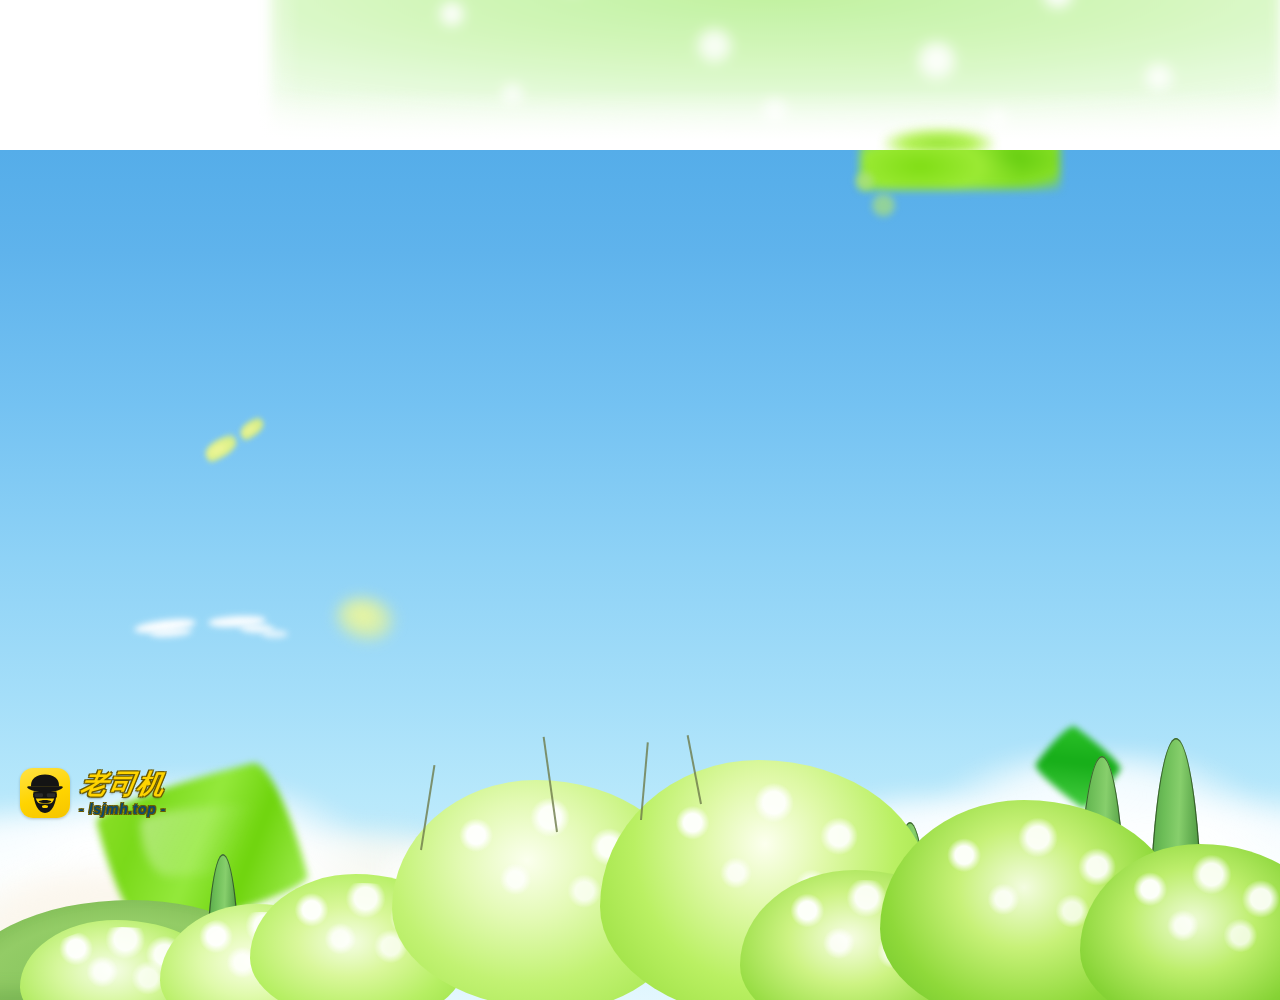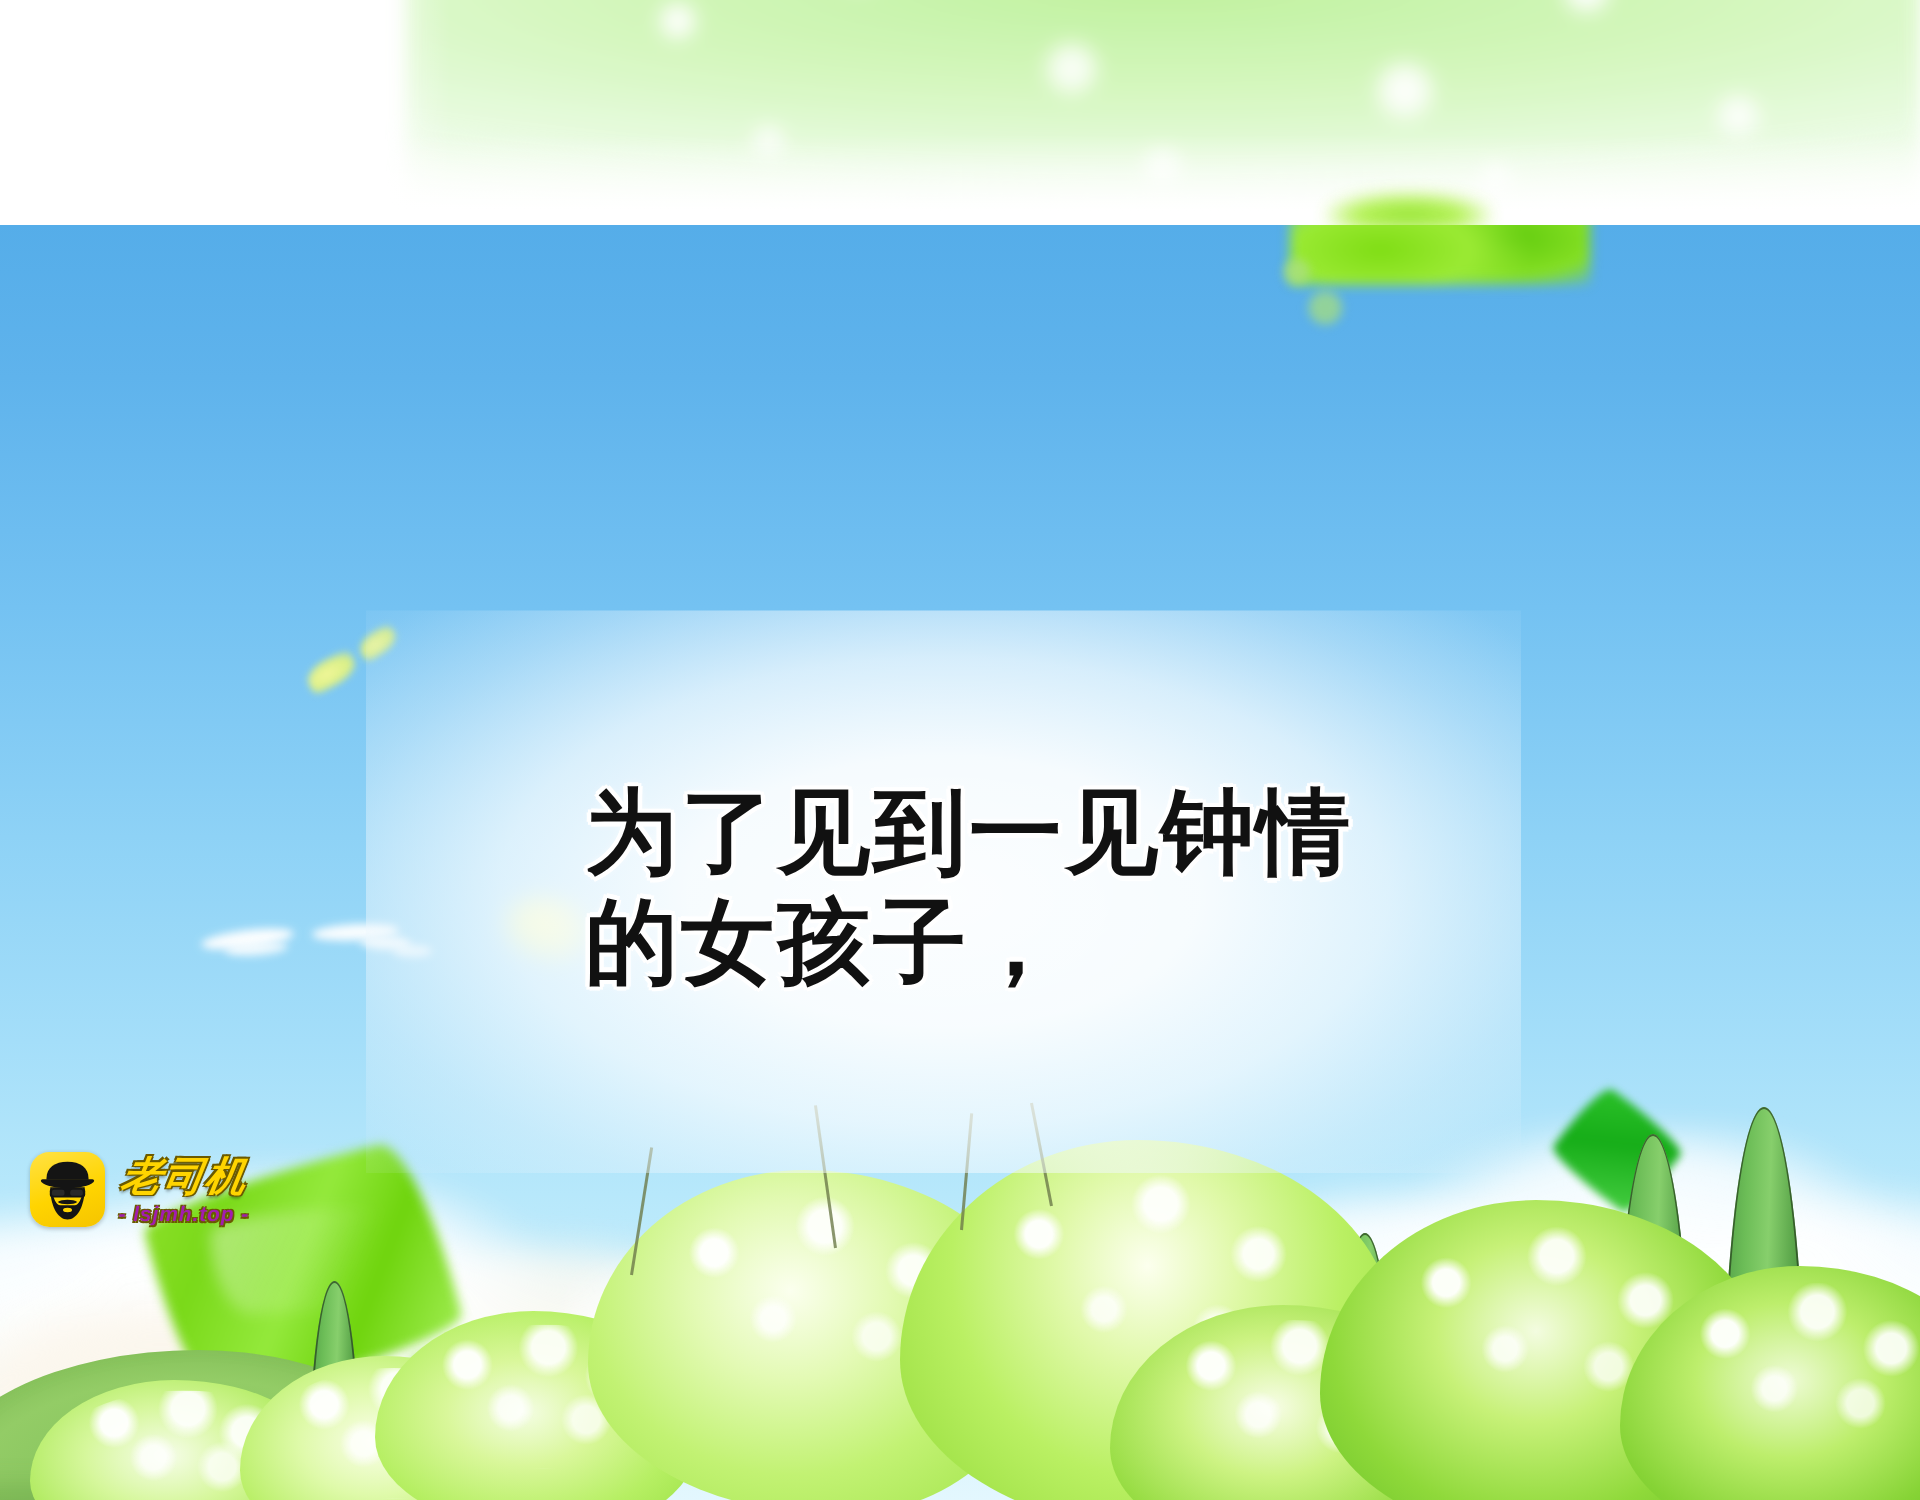--- a/index.html
+++ b/index.html
@@ -383,21 +383,21 @@
                  0 2px 2px rgba(0,0,0,0.35);
     transform: skewX(-9deg);
   }
   .wm-url {
     margin-top: 4px;
     font-family: "Liberation Sans", sans-serif;
     font-weight: 700;
     font-style: italic;
     font-size: 14px;
     letter-spacing: 0.6px;
-    color: #a21caf;
+    color: #0c4a6e;
     text-shadow: -1px -1px 0 #6b5a00, 1px -1px 0 #6b5a00,
                  -1px 1px 0 #6b5a00, 1px 1px 0 #6b5a00;
   }
 </style>
 </head>
 <body>
 
 <div id="stage">
 
   <div class="panel-top">
@@ -459,24 +459,20 @@
       <div class="canopy cp8"></div>
       <div class="canopy cp4"></div>
       <div class="canopy cp5"></div>
 
       <div class="twig" style="left:420px;bottom:150px;height:86px;transform:rotate(9deg);"></div>
       <div class="twig" style="left:556px;bottom:168px;height:96px;transform:rotate(-8deg);"></div>
       <div class="twig" style="left:640px;bottom:180px;height:78px;transform:rotate(5deg);"></div>
       <div class="twig" style="left:700px;bottom:196px;height:70px;transform:rotate(-11deg);"></div>
     </div>
 
-    <div class="dialogue-box">
-      <div class="dialogue-text">为了见到一见钟情
-的女孩子，</div>
-    </div>
   </div>
 
   <div class="watermark">
     <div class="wm-badge">
       <svg width="50" height="50" viewBox="0 0 50 50" aria-hidden="true">
 
         <path d="M11 17.5 C11 10.5 16.5 6.5 25 6.5 C33.5 6.5 39 10.5 39 17.5 L39 18.5 L11 18.5 Z" fill="#141414"></path>
 
         <path d="M8.5 18.2 L41.5 18.2 C42.6 18.2 43.2 19.2 42.4 20.0 C39.5 22.6 33.0 24.2 25 24.2 C17 24.2 10.5 22.6 7.6 20.0 C6.8 19.2 7.4 18.2 8.5 18.2 Z" fill="#141414"></path>
 

